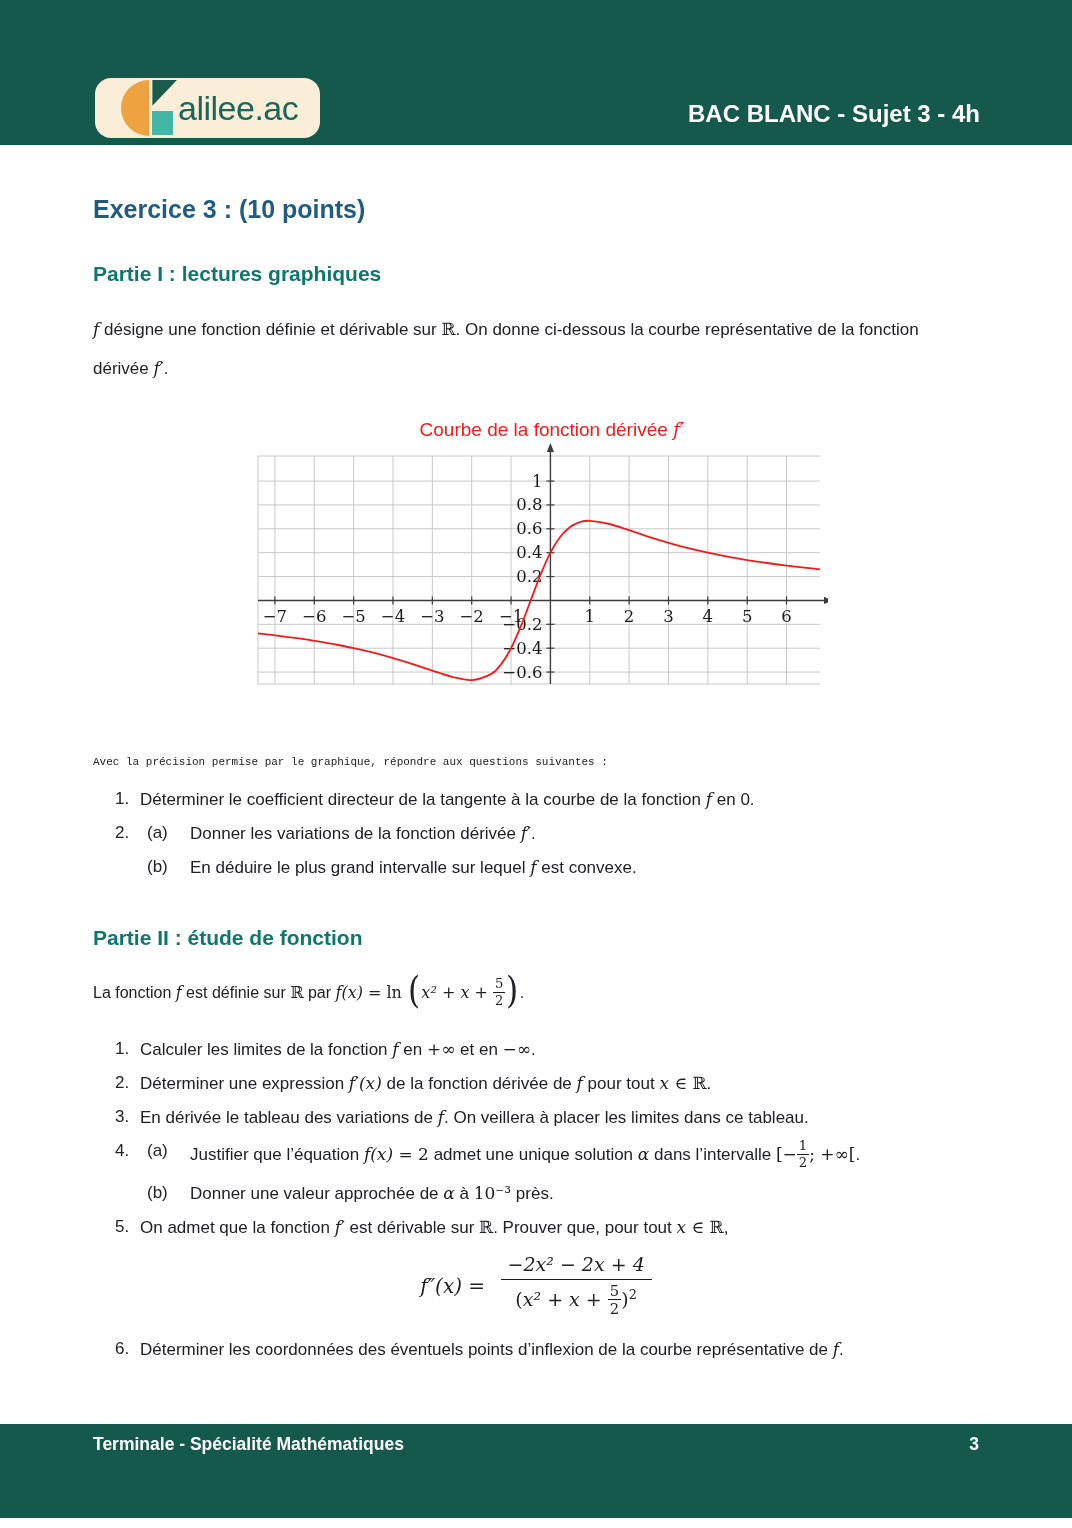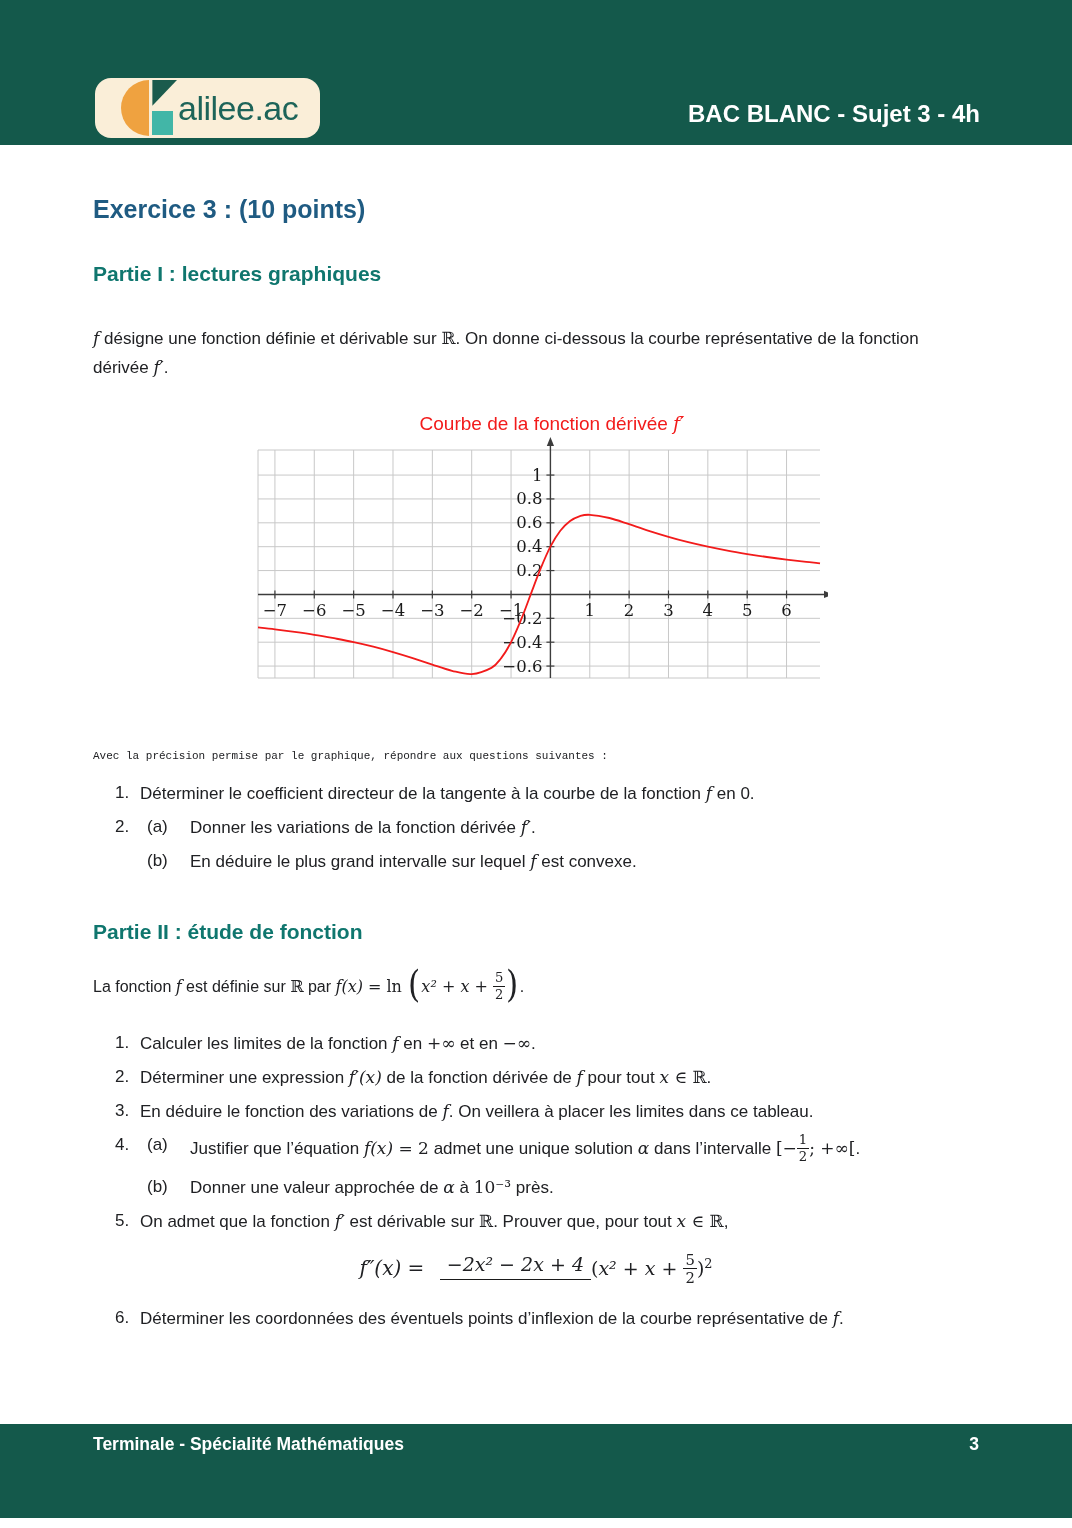--- a/index.html
+++ b/index.html
@@ -20,21 +20,21 @@
            background:#1b5b4d; clip-path:polygon(0 0,100% 0,0 100%); }
   .g-sq { position:absolute; left:56%; bottom:2%; width:36%; height:42%; background:#42b6a7; }
   .logo-text { font-size:34px; color:#1d6459; letter-spacing:-0.5px; margin-left:1px; }
   .band-title { position:absolute; right:92px; top:100px; color:#ffffff;
                 font-size:24px; font-weight:700; }
 
   
   .content { padding:0 93px; }
   .ex-title { margin-top:51px; font-size:25px; line-height:26px; font-weight:700; color:#1f5b82; }
   .part-heading { margin-top:41px; font-size:21px; line-height:21px; font-weight:700; color:#0f766e; }
-  .intro { margin-top:40px; font-size:17px; line-height:28px; max-width:890px; }
+  .intro { margin-top:26px; font-size:17px; line-height:38px; max-width:890px; }
 
   
   .math { font-family:"DejaVu Serif", serif; font-style:italic; }
   .mrm  { font-family:"DejaVu Serif", serif; }
   .bigp { font-family:"DejaVu Serif", serif; display:inline-block; font-size:230%;
           font-weight:300; line-height:0; vertical-align:-0.13em; transform:scaleX(0.85); }
   sup { font-size:68%; }
   .frac { display:inline-flex; flex-direction:column; text-align:center; vertical-align:middle;
           font-family:"DejaVu Serif", serif; font-size:0.78em; line-height:1.05; position:relative; top:-1px; }
   .frac .fn { border-bottom:1.3px solid #1a1a1a; padding:0 2px 1px; }
@@ -55,21 +55,21 @@
   .sublabel { width:43px; flex:none; margin-left:7px; }
   .li.subrow .num { visibility:hidden; }
   .itx { flex:1; }
 
   .def-line { margin-top:22px; font-size:16px; line-height:46px; }
   .def-line .frac { font-size:0.82em; }
 
   .display-formula { margin-top:16px; margin-bottom:20px; text-align:center;
                      font-size:20px; line-height:1; }
   .display-formula .mline { vertical-align:middle; }
-  .vfrac { display:inline-flex; flex-direction:row; align-items:center;
+  .vfrac { display:inline-flex; flex-direction:column; align-items:center;
            vertical-align:middle; margin-left:9px; font-size:19px; }
   .vfrac .vn { padding:0 7px 5px; border-bottom:1.4px solid #1a1a1a; }
   .vfrac .vd { padding-top:4px; }
 
   
   .footer { position:absolute; left:0; bottom:10px; width:100%; height:94px; background:#14594b; }
   .footer-row { display:flex; justify-content:space-between; padding:10px 93px 0;
                 color:#ffffff; font-size:17.5px; font-weight:700; }
 </style>
 </head>
@@ -204,21 +204,21 @@
       <div class="li">
         <span class="num">1.</span>
         <span class="itx"><span class="txt">Calculer les limites de la fonction </span><span class="math">f</span><span class="txt"> en </span><span class="mrm">+∞</span><span class="txt"> et en </span><span class="mrm">−∞</span><span class="txt">.</span></span>
       </div>
       <div class="li">
         <span class="num">2.</span>
         <span class="itx"><span class="txt">Déterminer une expression </span><span class="math">f′(x)</span><span class="txt"> de la fonction dérivée de </span><span class="math">f</span><span class="txt"> pour tout </span><span class="math">x</span><span class="mrm"> ∈ ℝ</span><span class="txt">.</span></span>
       </div>
       <div class="li">
         <span class="num">3.</span>
-        <span class="itx"><span class="txt">En déduire le fonction des variations de </span><span class="math">f</span><span class="txt">. On veillera à placer les limites dans ce tableau.</span></span>
+        <span class="itx"><span class="txt">En dérivée le tableau des variations de </span><span class="math">f</span><span class="txt">. On veillera à placer les limites dans ce tableau.</span></span>
       </div>
       <div class="li">
         <span class="num">4.</span>
         <span class="sublabel">(a)</span>
         <span class="itx"><span class="txt">Justifier que l’équation </span><span class="math">f(x)</span><span class="mrm"> = 2</span><span class="txt"> admet une unique solution </span><span class="math">α</span><span class="txt"> dans l’intervalle </span><span class="mrm">[−</span><span class="frac">
               <span class="fn">1</span>
               <span class="fd">2</span>
             </span><span class="mrm">; +∞[</span><span class="txt">.</span></span>
       </div>
       <div class="li subrow">

